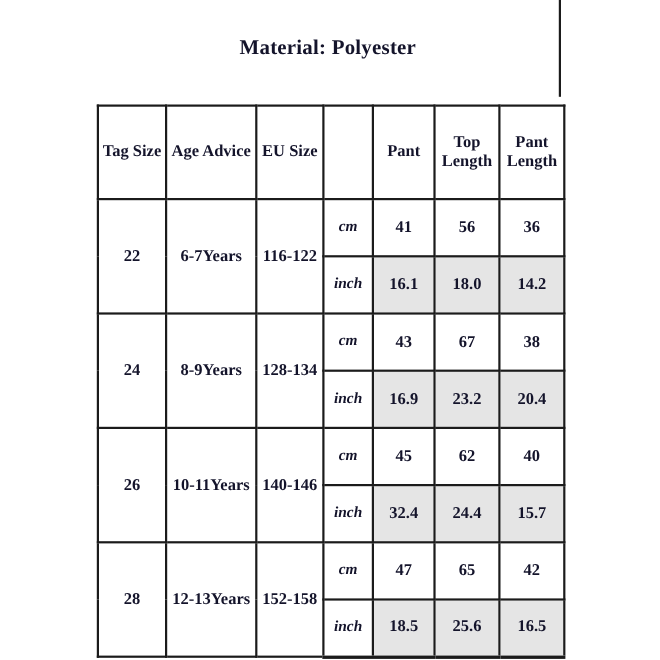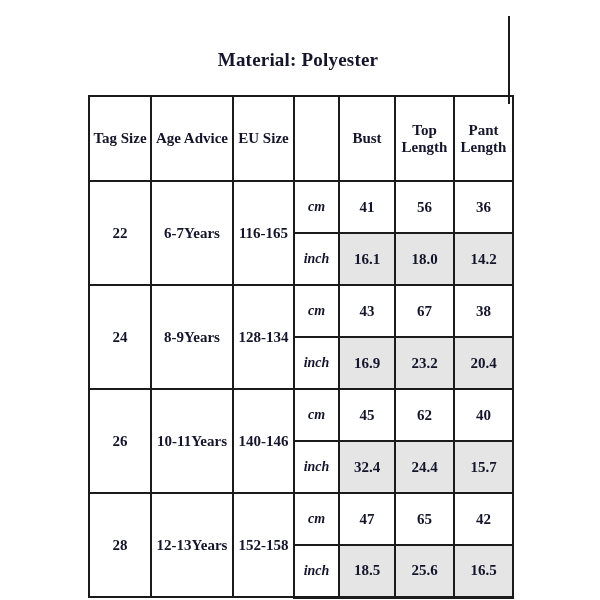--- a/index.html
+++ b/index.html
@@ -12,21 +12,21 @@
     width: 600px;
     height: 600px;
     background: #ffffff;
     font-family: "Liberation Serif", serif;
     color: #14142b;
     overflow: hidden;
   }
   .title-box {
     position: absolute;
     left: 88px;
-    top: 16px;
+    top: 0;
     width: 420px;
     height: 88px;
     border-right: 2px solid #1b1b1b;
     display: flex;
     align-items: center;
     justify-content: center;
   }
   .title {
     font-weight: bold;
     font-size: 19px;
@@ -75,29 +75,29 @@
         <col style="width:56px">
         <col style="width:59px">
         <col style="width:59px">
     </colgroup>
     <tbody>
       <tr class="header-row">
         <th>Tag Size</th>
         <th>Age Advice</th>
         <th>EU Size</th>
         <th></th>
-        <th>Bust</th>
+        <th>Pant</th>
         <th>Top Length</th>
         <th>Pant Length</th>
       </tr>
 
       <tr class="data-row">
         <td rowspan="2" class="nowrap">22</td>
         <td rowspan="2" class="nowrap">6-7Years</td>
-        <td rowspan="2" class="nowrap">116-165</td>
+        <td rowspan="2" class="nowrap">116-122</td>
         <td class="unit nowrap">cm</td>
         <td class="nowrap">41</td>
         <td class="nowrap">56</td>
         <td class="nowrap">36</td>
       </tr>
       <tr class="data-row">
         <td class="unit nowrap">inch</td>
         <td class="gray nowrap">16.1</td>
         <td class="gray nowrap">18.0</td>
         <td class="gray nowrap">14.2</td>

